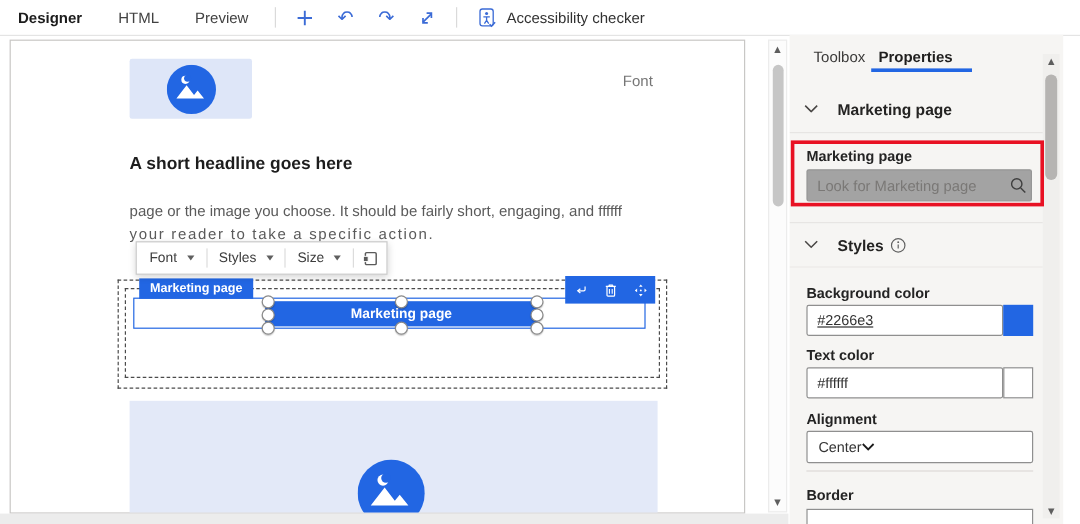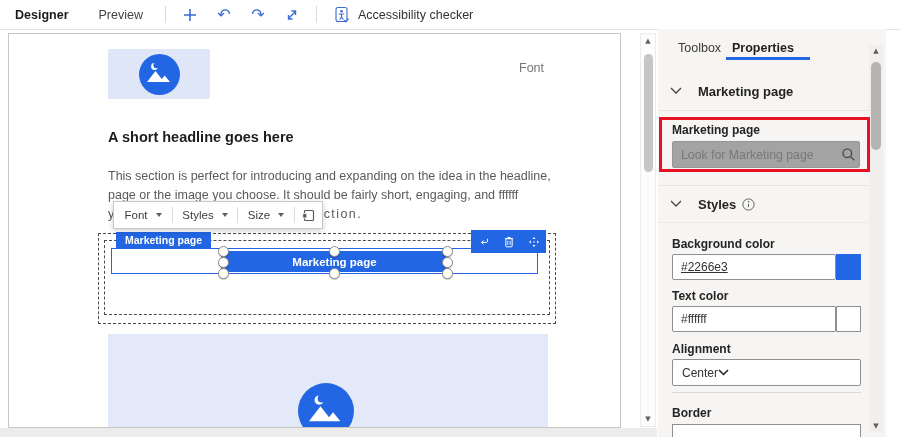--- a/index.html
+++ b/index.html
@@ -105,20 +105,21 @@
   .pscroll .thumb{position:absolute;left:2px;top:17px;width:10px;height:88px;background:#b6b4b2;
                   border-radius:5px;cursor:grab;}
 </style>
 </head>
 <body>
 
 <div class="screen">
 
   <div class="topbar">
     <button class="tbtab active">Designer</button>
+    <button class="tbtab">HTML</button>
     <button class="tbtab">Preview</button>
     <span class="tbsep"></span>
     <button class="tbicon">
       <svg width="14" height="14" viewBox="0 0 14 14">
           <path d="M7 1v12M1 7h12" stroke="#3b6bd6" stroke-width="1.6" fill="none"></path>
         </svg>
     </button>
     <button class="tbicon">
       <span class="uglyph">↶</span>
     </button>
@@ -149,21 +150,20 @@
       <svg width="41" height="41" viewBox="0 0 41 41">
         <circle cx="20.5" cy="20.5" r="20.5" fill="#2266e3"></circle>
         <circle cx="15.5" cy="12.5" r="3.4" fill="#fff"></circle>
         <circle cx="17.3" cy="11.3" r="2.9" fill="#2266e3"></circle>
         <path d="M8 28l8.5-11 6.2 8.1 3-3.6L31 28z" fill="#fff"></path>
       </svg>
     </div>
     <div class="date">Font</div>
     <div class="headline">A short headline goes here</div>
     <div class="para">
-      <div class="pline">This section is perfect for introducing and expanding on the idea in the headline,</div>
       <div class="pline">page or the image you choose. It should be fairly short, engaging, and ffffff</div>
       <div class="pline l3">your reader to take a specific action.</div>
     </div>
 
     <div class="ftoolbar">
       <button class="ftitem" style="width:58px">
         <span>Font</span>
         <span class="caret"></span>
       </button>
       <span class="ftsep"></span>

